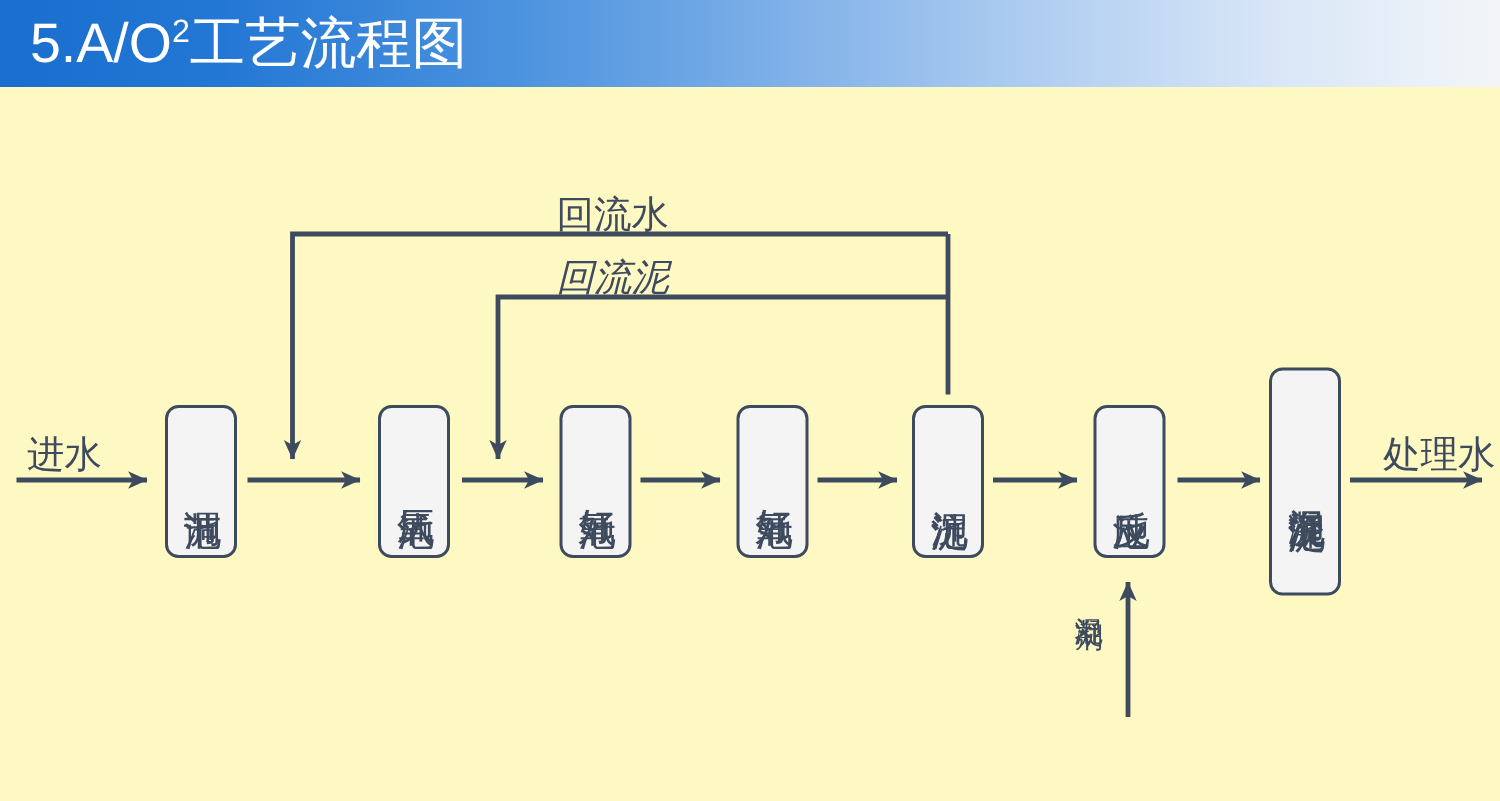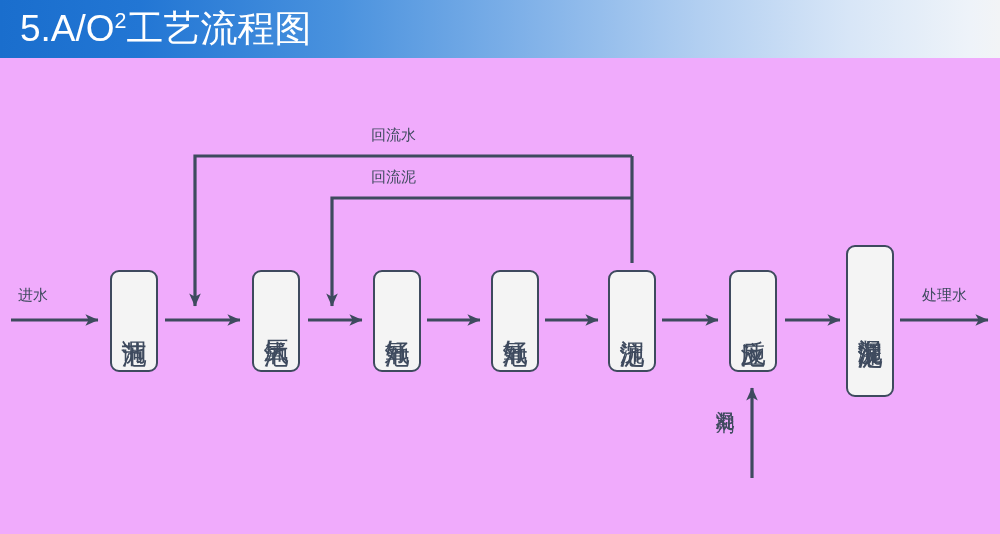--- a/index.html
+++ b/index.html
@@ -13,21 +13,21 @@
     background: #f2f2f2;
     font-family: "Liberation Sans", "DejaVu Sans", sans-serif;
     overflow: hidden;
     position: relative;
   }
 
   #page {
     position: relative;
     width: 1000px;
     height: 534px;
-    background: #f0abfc;
+    background: #fef9c3;
     overflow: hidden;
   }
 
   
   #header-bar {
     position: absolute;
     left: 0; top: 0;
     width: 1000px;
     height: 58px;
     background: linear-gradient(to right,
@@ -95,21 +95,21 @@
     letter-spacing: 1px;
     font-weight: 400;
     white-space: nowrap;
     font-family: "Liberation Sans", "DejaVu Sans", sans-serif;
   }
 
   
   .flow-text {
     position: absolute;
     color: #3e4a5e;
-    font-size: 15px;
+    font-size: 25px;
     white-space: nowrap;
     font-family: "Liberation Sans", "DejaVu Sans", sans-serif;
   }
   .flow-text.vertical {
     writing-mode: vertical-rl;
     text-orientation: upright;
     font-size: 19px;
     line-height: 1.1;
     letter-spacing: 1px;
   }
@@ -168,21 +168,21 @@
         <line x1="752" y1="420" x2="752" y2="330" marker-end="url(#ahU)"></line>
       </g>
     </svg>
 
     <div class="flow-text" style="left:18px;  top:228px;text-align:right;">进水</div>
 
     <div class="flow-text" style="left:922px; top:228px;">处理水</div>
 
     <div class="flow-text" style="left:371px; top:68px;">回流水</div>
 
-    <div class="flow-text" style="left:371px; top:110px;">回流泥</div>
+    <div class="flow-text" style="left:371px; top:110px;font-style:italic;">回流泥</div>
 
     <div class="flow-text vertical" style="left:714px; top:338px;">混凝剂</div>
 
     <div class="tank" style="left:110px; top:212px; width:48px; height:102px;">
       <span class="tank-label">调节池</span>
     </div>
 
     <div class="tank" style="left:252px; top:212px; width:48px; height:102px;">
       <span class="tank-label">厌氧池</span>
     </div>

